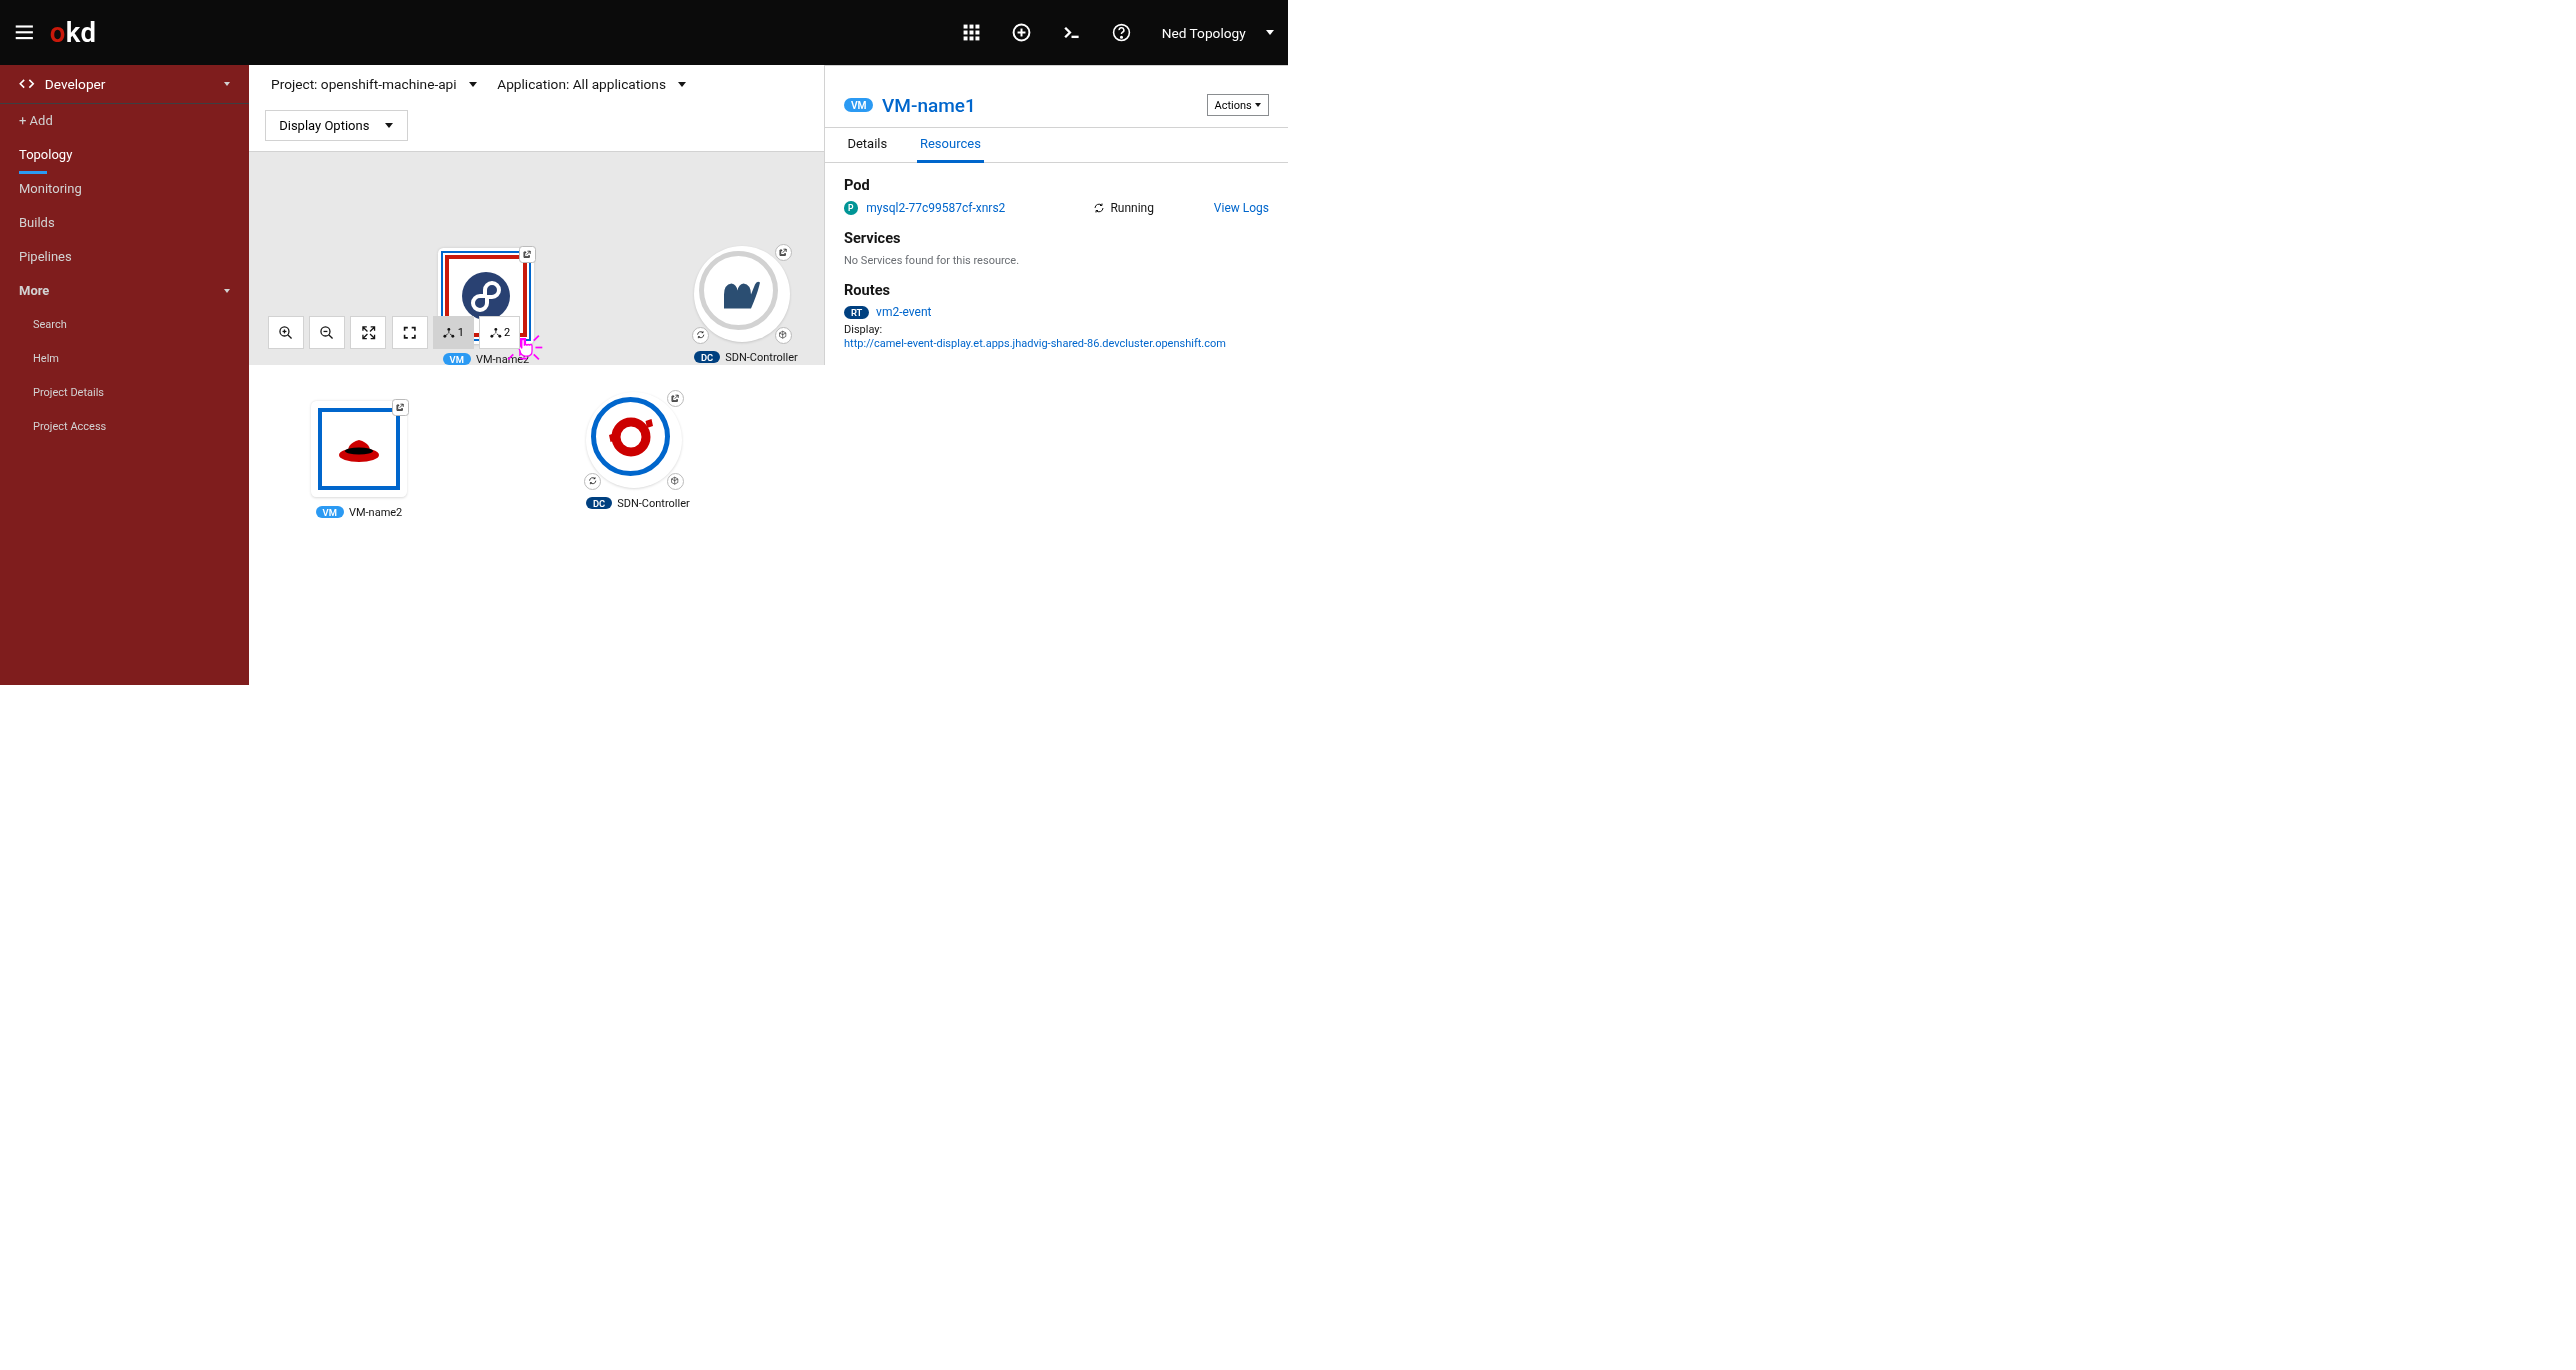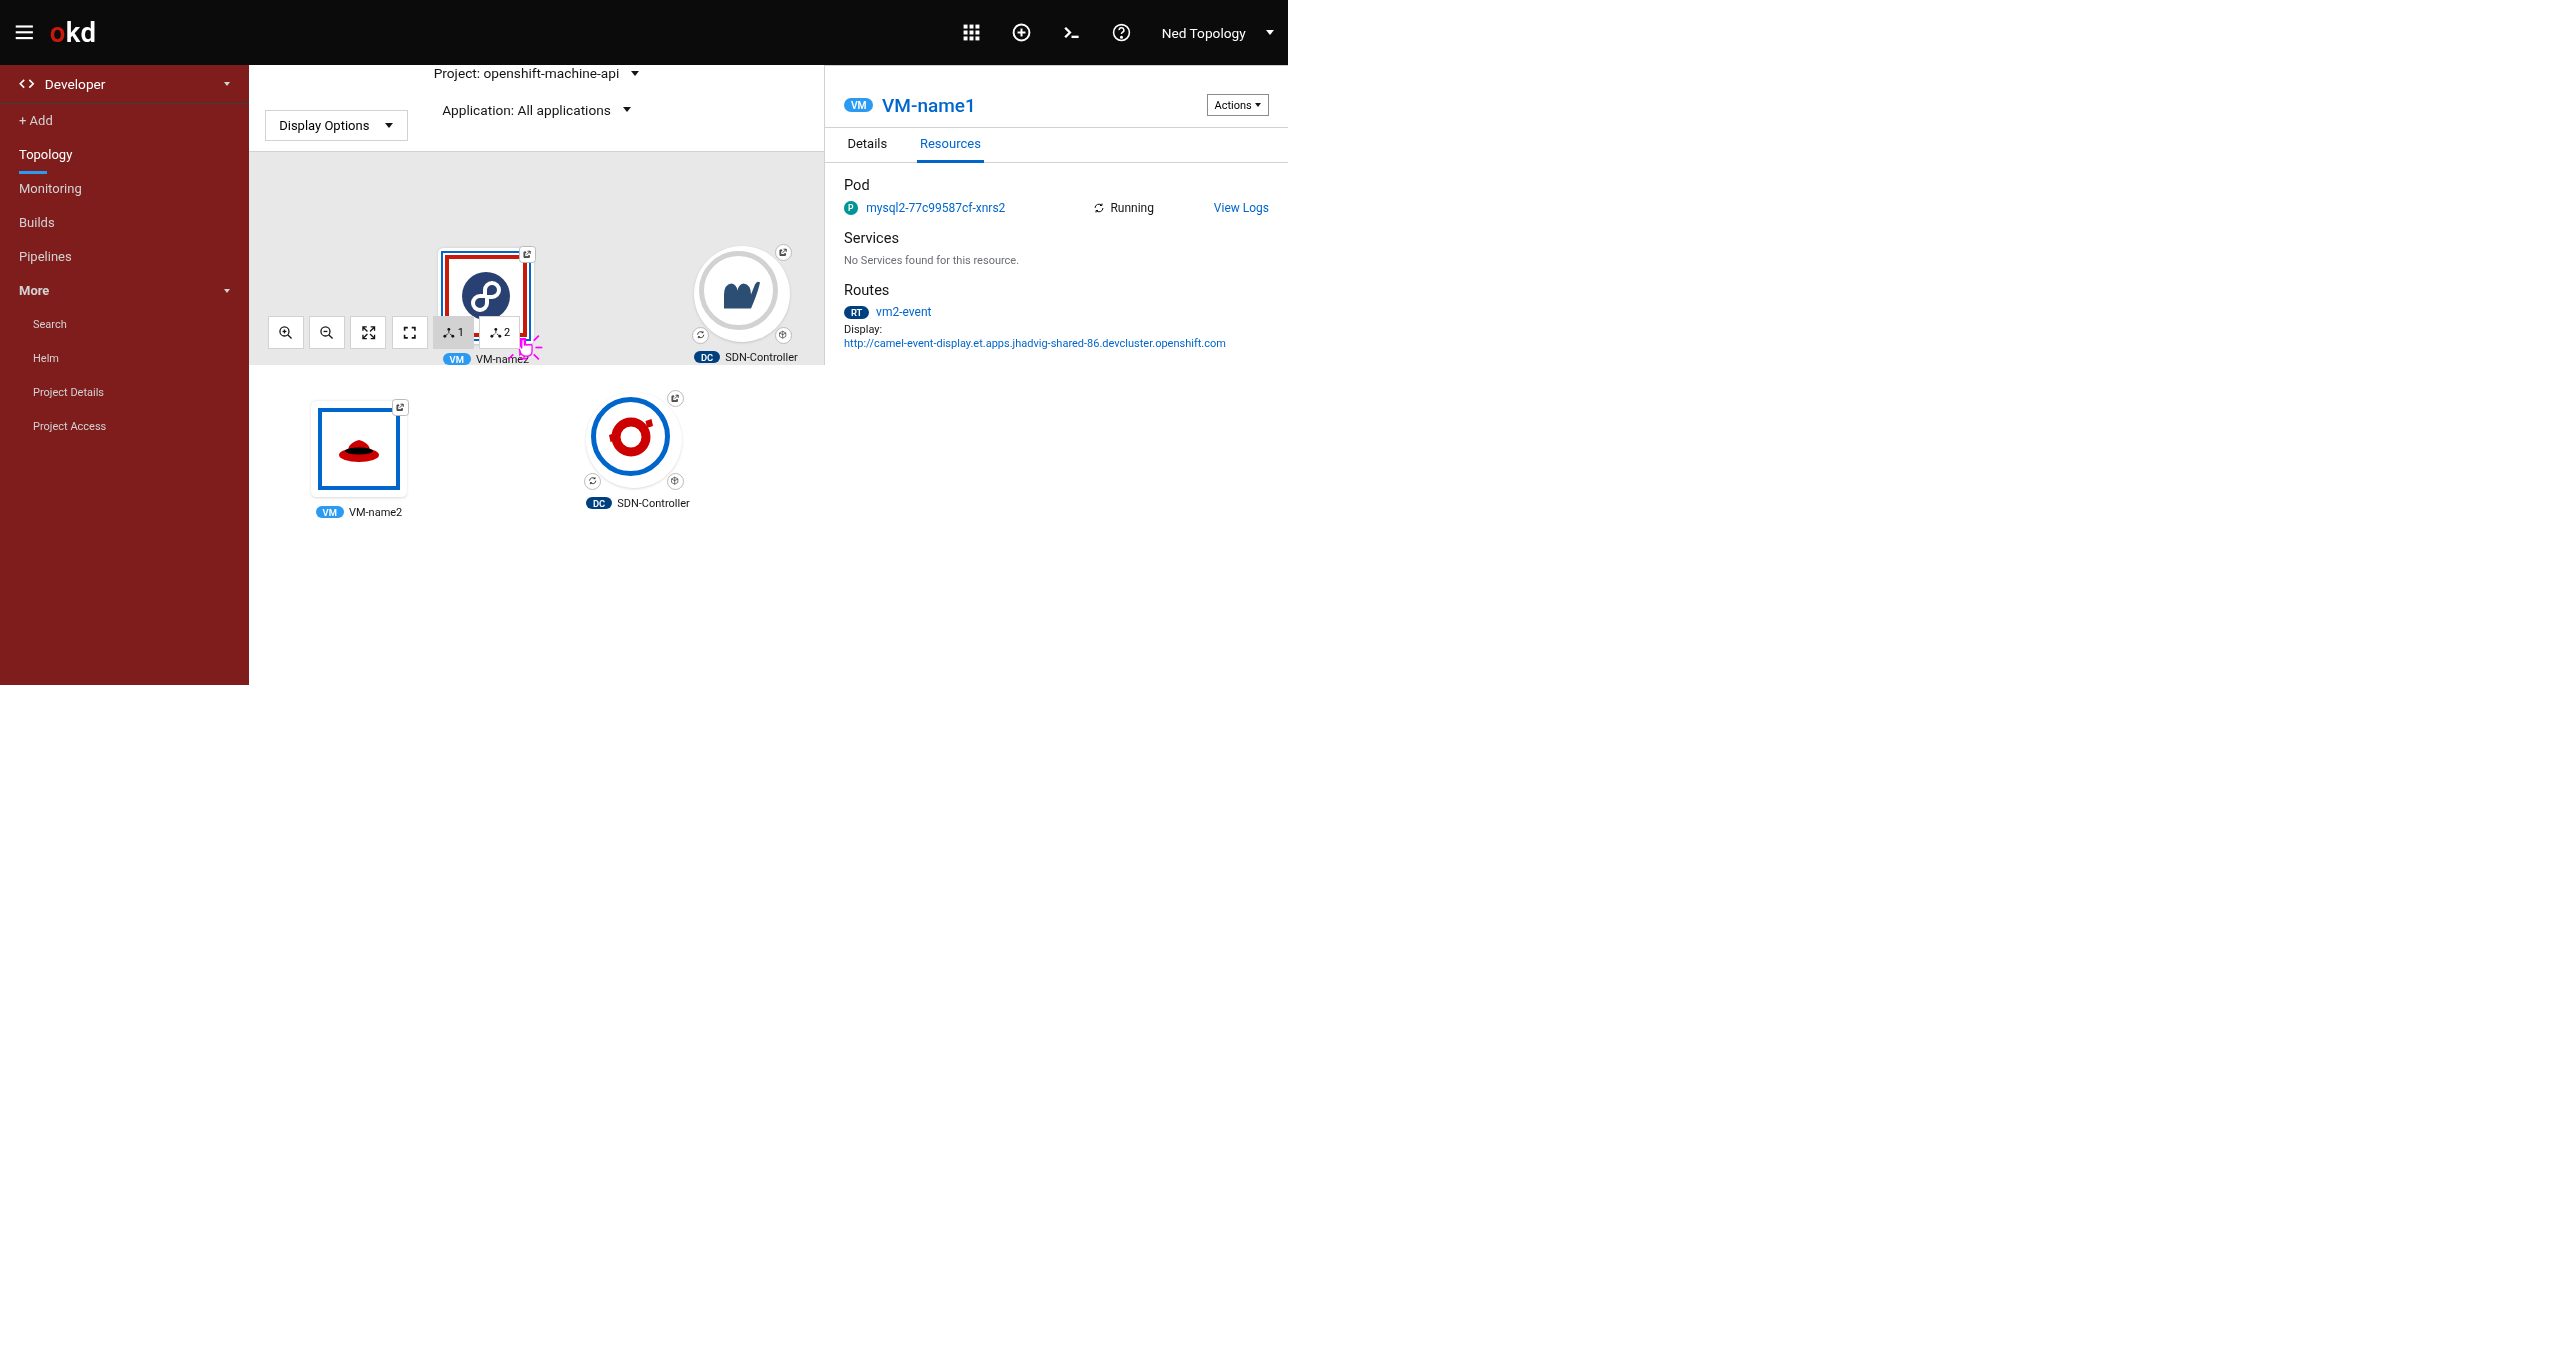--- a/index.html
+++ b/index.html
@@ -43,21 +43,21 @@
     .nav-item.active { color: #fff; position: relative; font-weight: 400; }
     .nav-item.active::after { content: ''; position: absolute; left: 19px; bottom: -1.7px; width: 27.5px; height: 2.6px; background: #2b9af3; }
     .nav-item.expandable { justify-content: space-between; font-weight: bold; }
     .nav-subitem { height: 34px; padding-left: 33px; display: flex; align-items: center; cursor: pointer; color: #d2d2d2; font-size: 11px; }
     .chevron-down-s { width: 0; height: 0; border-left: 3.4px solid transparent; border-right: 3.4px solid transparent; border-top: 4.3px solid #d2d2d2; }
     
     
     .main { flex: 1; display: flex; flex-direction: column; background: #fff; }
     
     
-    .toolbar-1 { height: 38px; display: flex; align-items: center; gap: 20.6px; padding: 0 22px; font-size: 13.7px; color: #151515; flex-direction: column; }
+    .toolbar-1 { height: 38px; display: flex; align-items: center; gap: 20.6px; padding: 0 22px; font-size: 13.7px; color: #151515; }
     .toolbar-dd { display: flex; align-items: center; gap: 12px; cursor: pointer; }
     .caret-dark { width: 0; height: 0; border-left: 4.3px solid transparent; border-right: 4.3px solid transparent; border-top: 5.2px solid #151515; }
     .toolbar-2 { padding: 6.9px 15.5px 10.3px; }
     .display-options { border: 0.9px solid #d2d2d2; padding: 6.9px 13.7px; display: inline-flex; align-items: center; gap: 16px; cursor: pointer; font-size: 13px; background: #fff; }
     
     
     .canvas { flex: 1; background: #e8e8e8; position: relative; border-top: 0.9px solid #d2d2d2; }
     
     .node {
       position: absolute;
@@ -167,21 +167,21 @@
       display: flex;
       align-items: center;
       gap: 3.4px;
     }
     .sp-tabs { display: flex; gap: 26px; padding: 0 19px; border-bottom: 0.9px solid #d2d2d2; border-top: 0.9px solid #d2d2d2; }
     .sp-tab { padding: 8.6px 3.4px 10.3px; cursor: pointer; font-size: 13px; color: #151515; position: relative; }
     .sp-tab.active { color: #06c; }
     .sp-tab.active::after { content: ''; position: absolute; left: 0; right: 0; bottom: -0.9px; height: 2.6px; background: #06c; }
     
     .sp-body { padding: 13.7px 19px; flex: 1; font-size: 12px; }
-    .sp-section-h { font-size: 14.6px; font-weight: 400; margin-bottom: 6.9px; color: #151515; }
+    .sp-section-h { font-size: 14.6px; font-weight: 700; margin-bottom: 6.9px; color: #151515; }
     .pod-row { display: flex; align-items: center; gap: 8.6px; margin-bottom: 13.7px; }
     .pod-link { color: #06c; flex: 1; }
     .status-wrap { display: flex; align-items: center; gap: 5.2px; color: #151515; width: 112px; }
     .view-logs { color: #06c; }
     .muted { color: #6a6e73; font-size: 11px; margin-bottom: 13.7px; }
     .route-link { color: #06c; font-size: 12px; }
     .loc-label { font-size: 11px; color: #151515; margin-top: 3.4px; }
     .loc-link { color: #06c; font-size: 11px; line-height: 1.4; }
   </style>
 </head>

